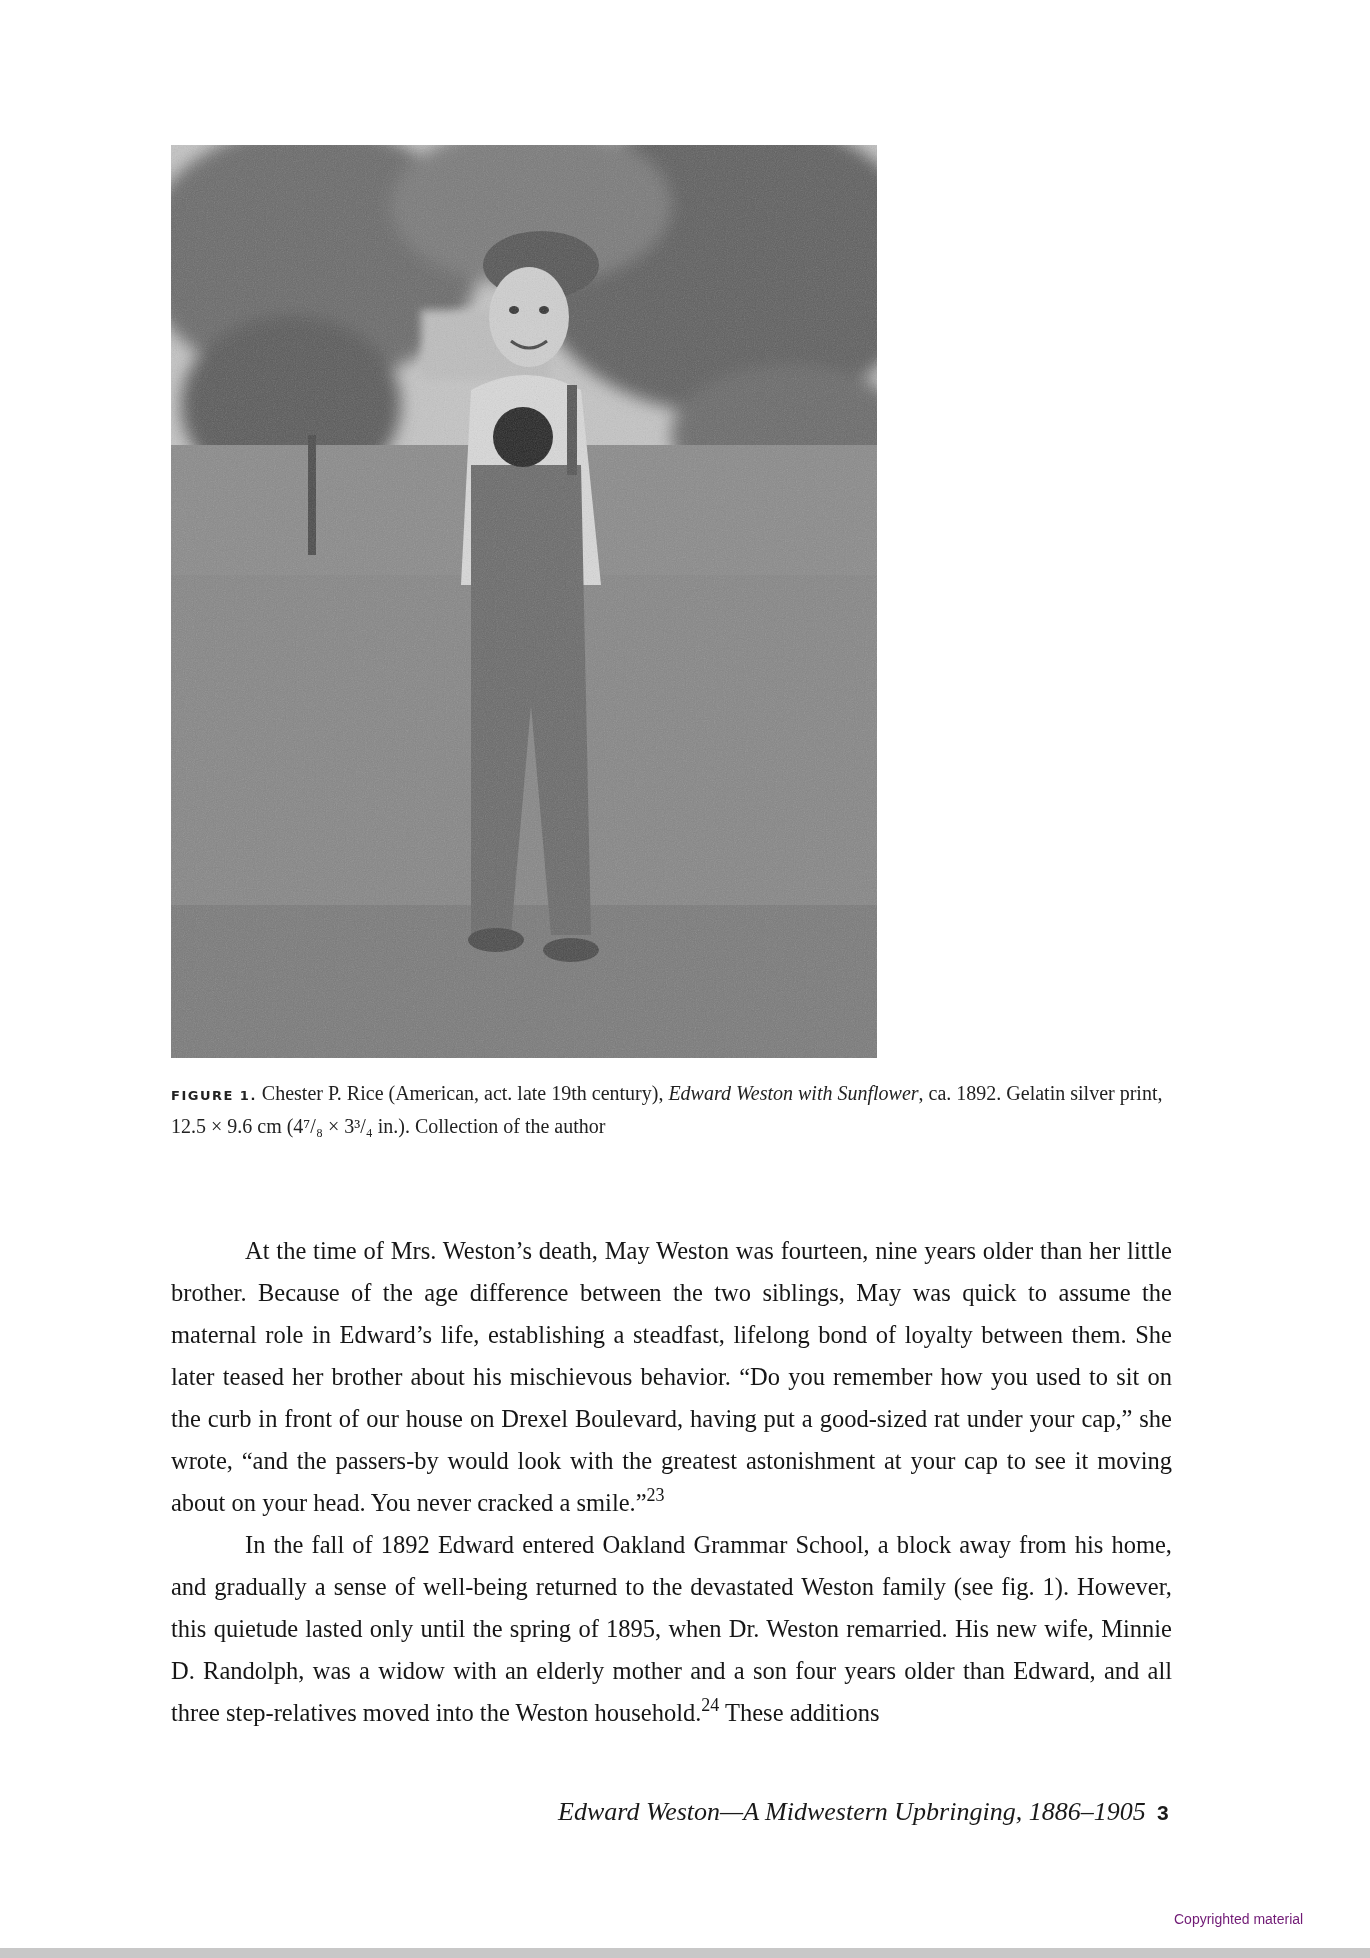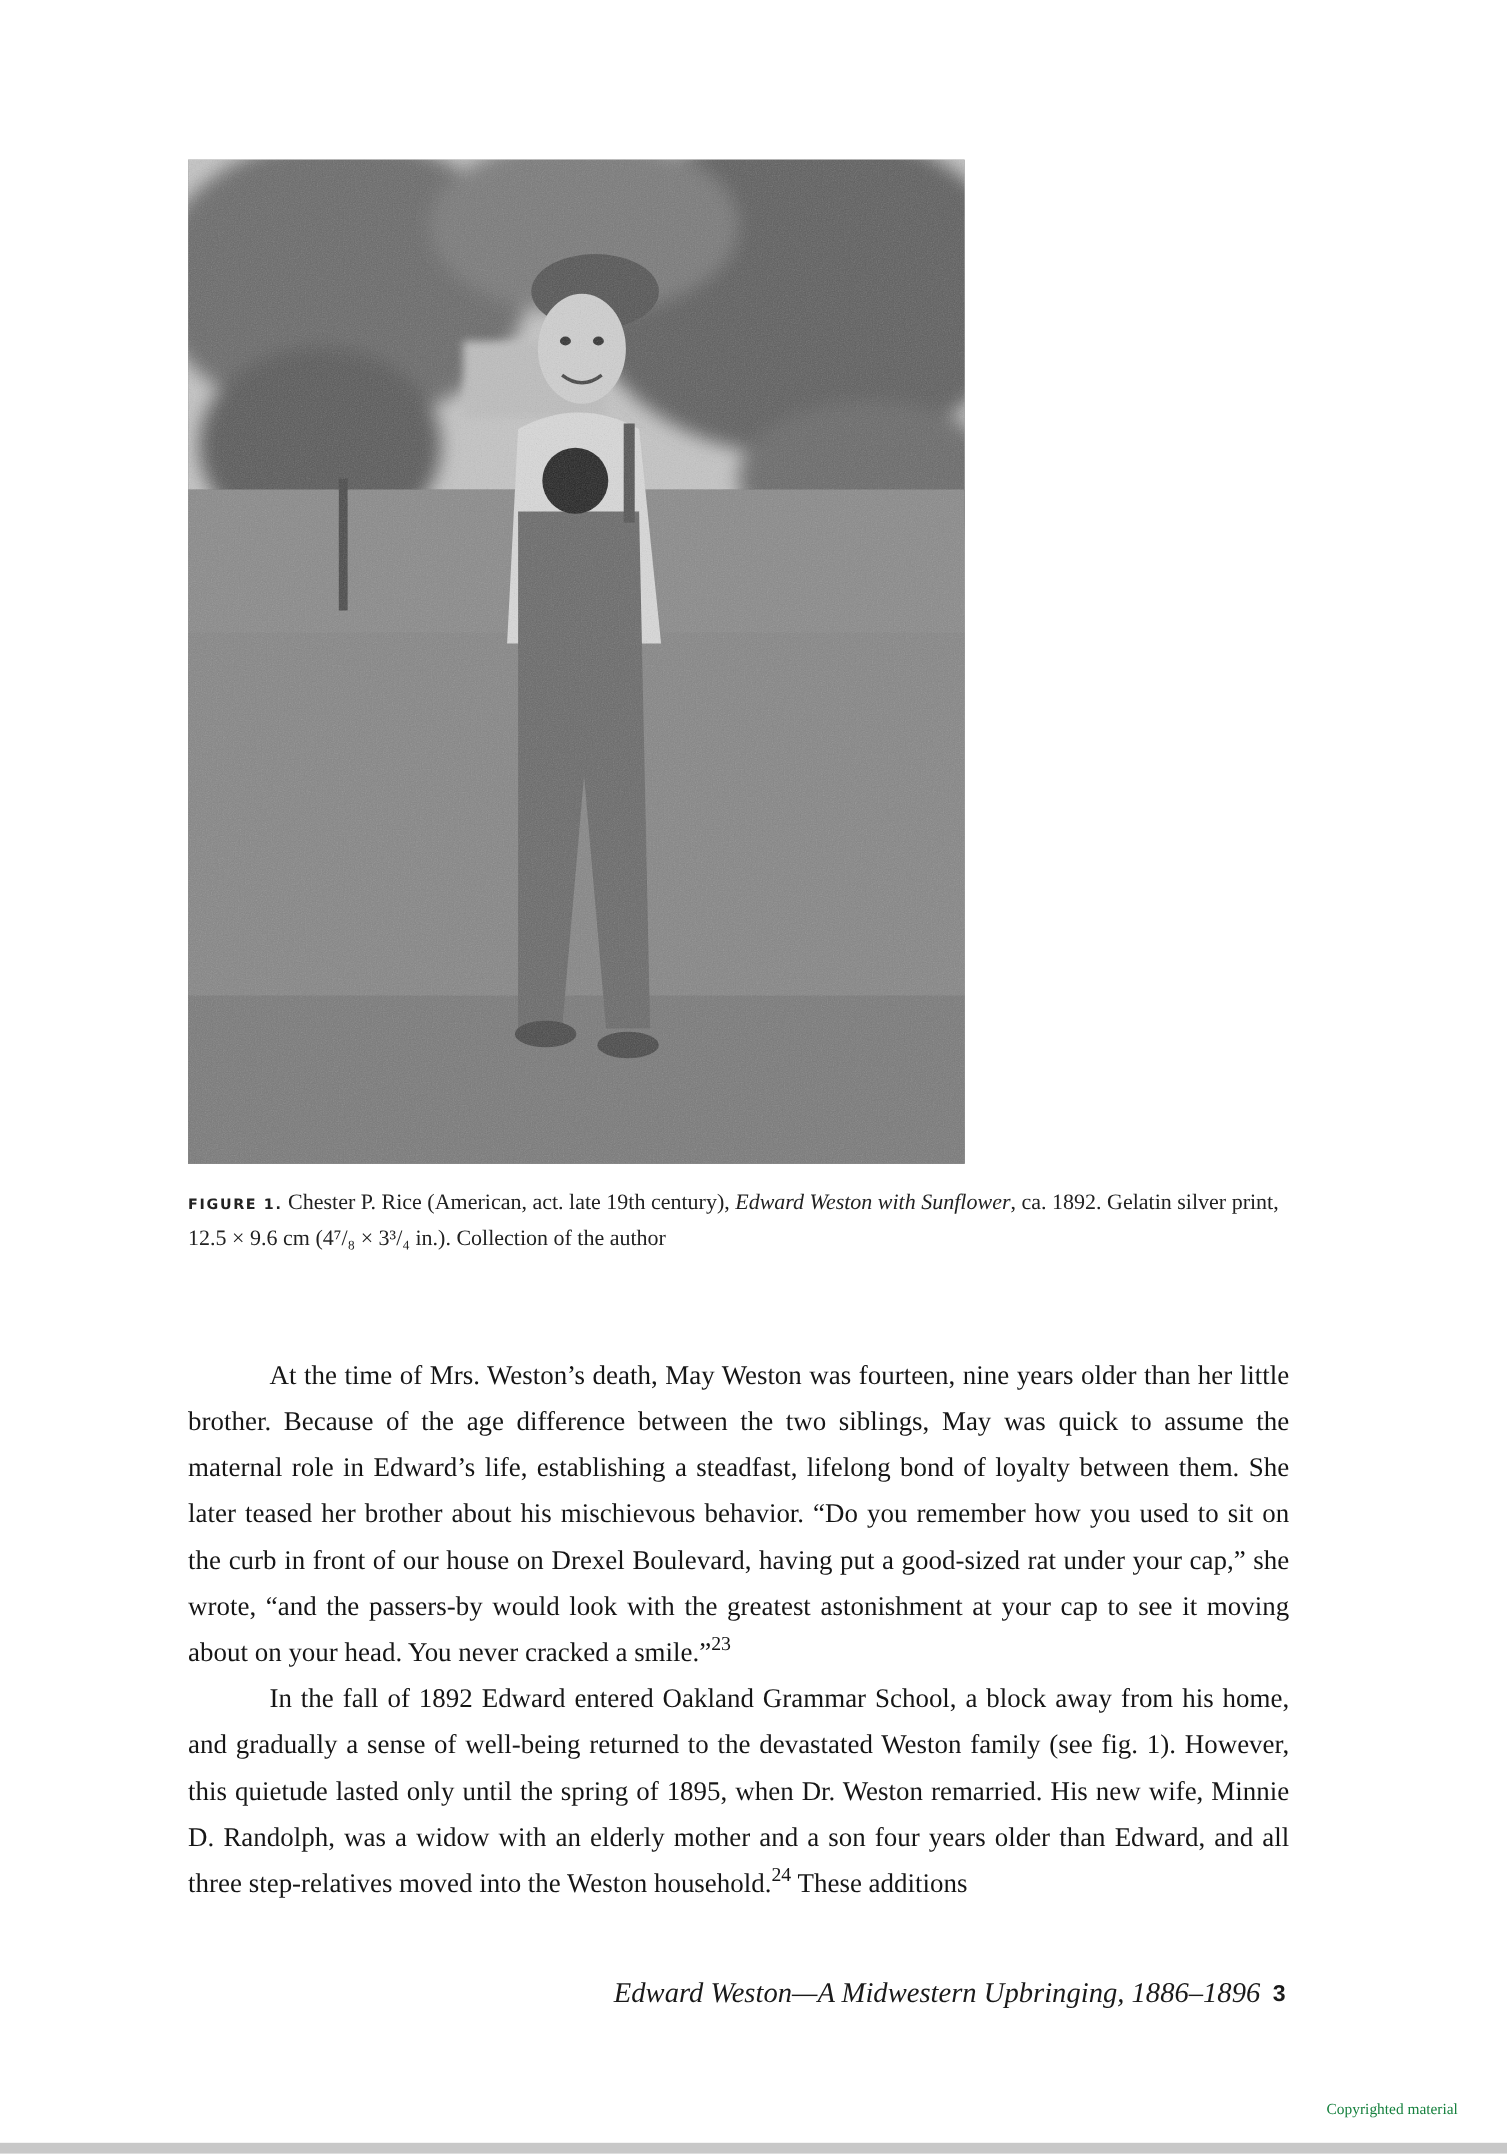--- a/index.html
+++ b/index.html
@@ -46,23 +46,23 @@
   .footer-title {
     position: absolute; left: 558px; top: 1797px;
     font-size: 26px; font-style: italic; color: #1a1a1a; white-space: nowrap;
   }
   .page-number {
     position: absolute; left: 1157px; top: 1801px;
     font-family: "Liberation Sans", "DejaVu Sans", sans-serif;
     font-weight: bold; font-size: 21px; color: #1a1a1a;
   }
   .copyright {
-    position: absolute; left: 1206px; top: 1911px;
-    font-family: Liberation Serif, serif;
-    font-size: 14px; color: #15803d; white-space: nowrap;
+    position: absolute; left: 1174px; top: 1911px;
+    font-family: Liberation Sans, sans-serif;
+    font-size: 14px; color: #701a75; white-space: nowrap;
   }
 </style>
 </head>
 <body>
 
 <div class="page">
 
   <div class="photo" role="img" aria-label="Black-and-white photograph of a smiling young boy in a cap, shirt and overalls holding a sunflower, standing on a lawn with trees behind">
     <svg viewBox="0 0 706 913" preserveAspectRatio="none">
       <defs>
@@ -125,18 +125,18 @@
 
   <div class="caption">
     <span class="fig-label">FIGURE 1.</span><span> Chester P. Rice (American, act. late 19th century), </span><i>Edward Weston with Sunflower</i><span>, ca. 1892. Gelatin silver print, 12.5 × 9.6 cm (4⁷/₈ × 3³/₄ in.). Collection of the author</span>
   </div>
 
   <div class="body-text">
     <p><span>At the time of Mrs. Weston’s death, May Weston was fourteen, nine years older than her little brother. Because of the age difference between the two siblings, May was quick to assume the maternal role in Edward’s life, establishing a steadfast, lifelong bond of loyalty between them. She later teased her brother about his mischievous behavior. “Do you remember how you used to sit on the curb in front of our house on Drexel Boulevard, having put a good-sized rat under your cap,” she wrote, “and the passers-by would look with the greatest astonishment at your cap to see it moving about on your head. You never cracked a smile.”</span><sup>23</sup><span></span></p>
     <p><span>In the fall of 1892 Edward entered Oakland Grammar School, a block away from his home, and gradually a sense of well-being returned to the devastated Weston family (see fig. 1). However, this quietude lasted only until the spring of 1895, when Dr. Weston remarried. His new wife, Minnie D. Randolph, was a widow with an elderly mother and a son four years older than Edward, and all three step-relatives moved into the Weston household.</span><sup>24</sup><span> These additions</span></p>
   </div>
 
-  <div class="footer-title">Edward Weston—A Midwestern Upbringing, 1886–1896</div>
+  <div class="footer-title">Edward Weston—A Midwestern Upbringing, 1886–1905</div>
   <div class="page-number">3</div>
 
   <div class="copyright">Copyrighted material</div>
 </div>
 <div class="bottom-bar"></div>
 
 </body></html>

